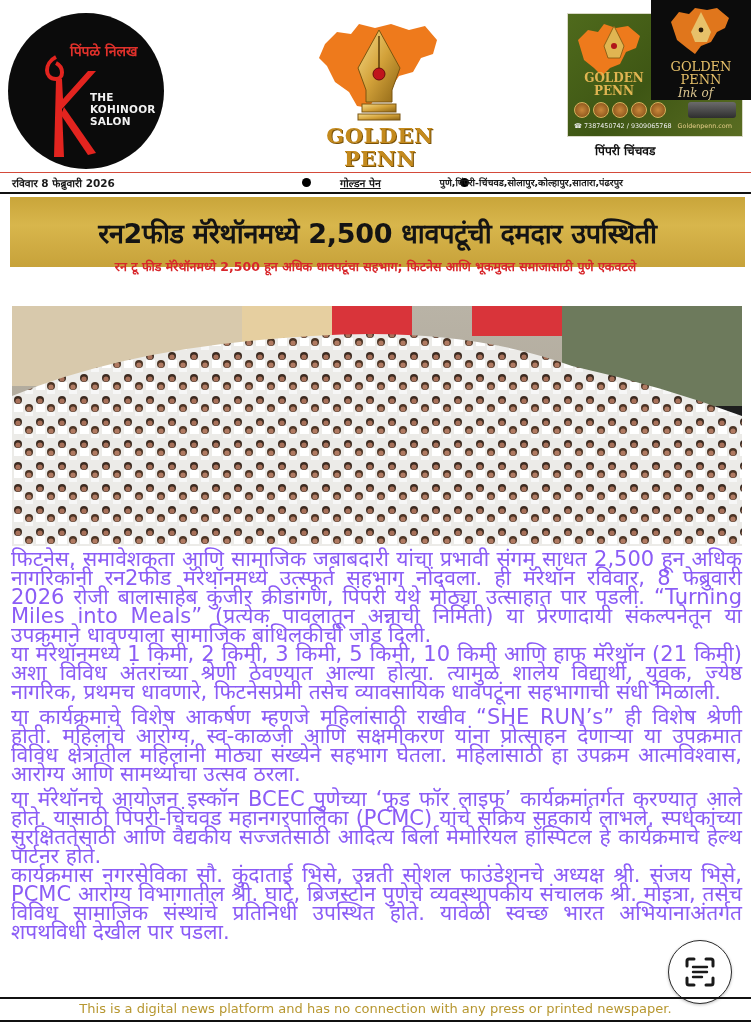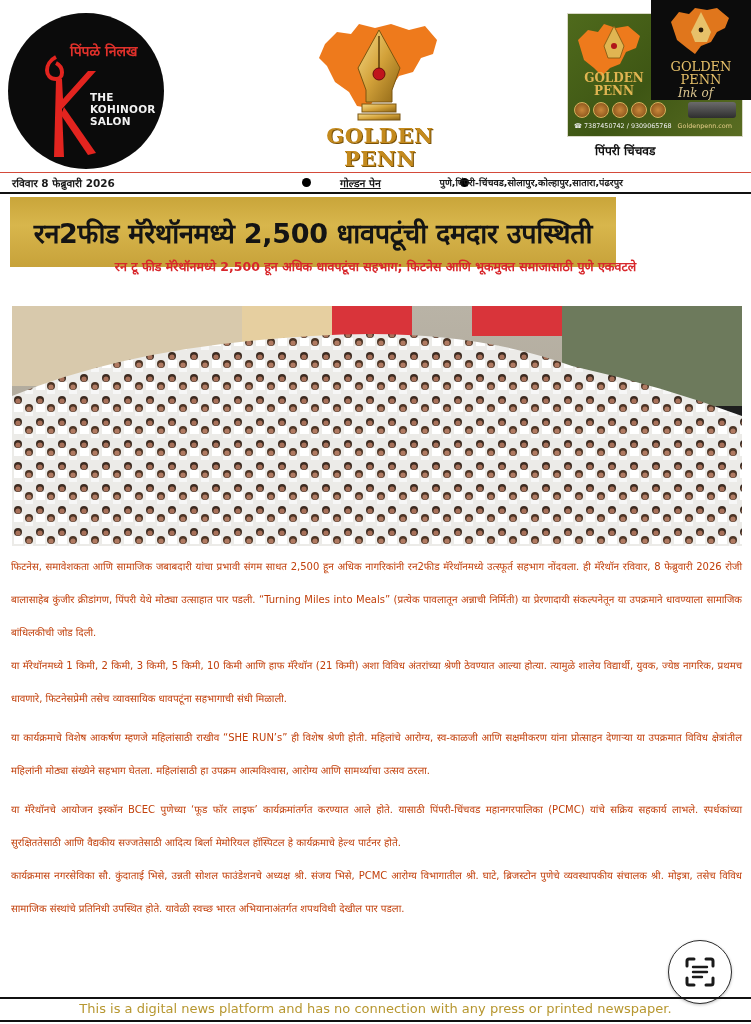--- a/index.html
+++ b/index.html
@@ -40,31 +40,31 @@
   .dateline { position:absolute; left:0; top:174px; width:631px; height:18px; font-size:10.5px; font-weight:bold; color:#1a1a1a; }
   .dateline .date { position:absolute; left:12px; top:2px; }
   .dateline .dot { position:absolute; top:4px; width:9px; height:9px; border-radius:50%; background:#000; }
   .dateline .dot.d1 { left:302px; }
   .dateline .dot.d2 { left:460px; }
   .dateline .paper-name { position:absolute; left:340px; top:2px; font-weight:bold;text-decoration:underline; }
   .dateline .cities { position:absolute; right:8px; top:2px; font-size:9.5px; }
   .rule-black { position:absolute; left:0; top:192px; width:751px; height:2px; background:#111; }
 
   
-  .headline-banner { position:absolute; left:10px; top:197px; width:606px; height:70px; background:linear-gradient(180deg,#c9a53a 0%,#d8b64c 40%,#c7a23a 100%); display:flex; align-items:center; justify-content:center; }
+  .headline-banner { position:absolute; left:10px; top:197px; width:735px; height:70px; background:linear-gradient(180deg,#c9a53a 0%,#d8b64c 40%,#c7a23a 100%); display:flex; align-items:center; justify-content:center; }
   .headline { font-size:27px; font-weight:bold; color:#141414; white-space:nowrap; letter-spacing:-0.3px; }
 
   .subheadline { position:absolute; left:0; top:258px; width:751px; text-align:center; font-size:12.5px; font-weight:bold; color:#d8262b; white-space:nowrap; }
 
   
   .photo { position:absolute; left:12px; top:306px; width:730px; height:240px; overflow:hidden; background:#cfc8bc; }
   .photo svg { width:100%; height:100%; display:block; }
 
   
-  .article { position:absolute; left:11px; top:550px; width:731px; font-size:10px; line-height:33px; color:#c2410c; text-align:justify; text-align-last:left; }
+  .article { position:absolute; left:11px; top:550px; width:731px; font-size:21px; line-height:19px; color:#8b5cf6; text-align:justify; text-align-last:left; }
   .article p { margin:0; }
   .article p.gap { margin-top:6px; }
 
   
   .scan-button { position:absolute; left:668px; top:940px; width:64px; height:64px; border-radius:50%; background:#ffffff; border:1px solid #2b2b2b; display:flex; align-items:center; justify-content:center; box-shadow:0 1px 3px rgba(0,0,0,0.25); }
 
   
   .footer-rule { position:absolute; left:0; top:997px; width:751px; height:2px; background:#111; }
   .footer-note { position:absolute; left:0; top:1001px; width:751px; text-align:center; font-size:13px; color:#b79730; white-space:nowrap; }
   .footer-rule2 { position:absolute; left:0; top:1020px; width:751px; height:2px; background:#111; }

